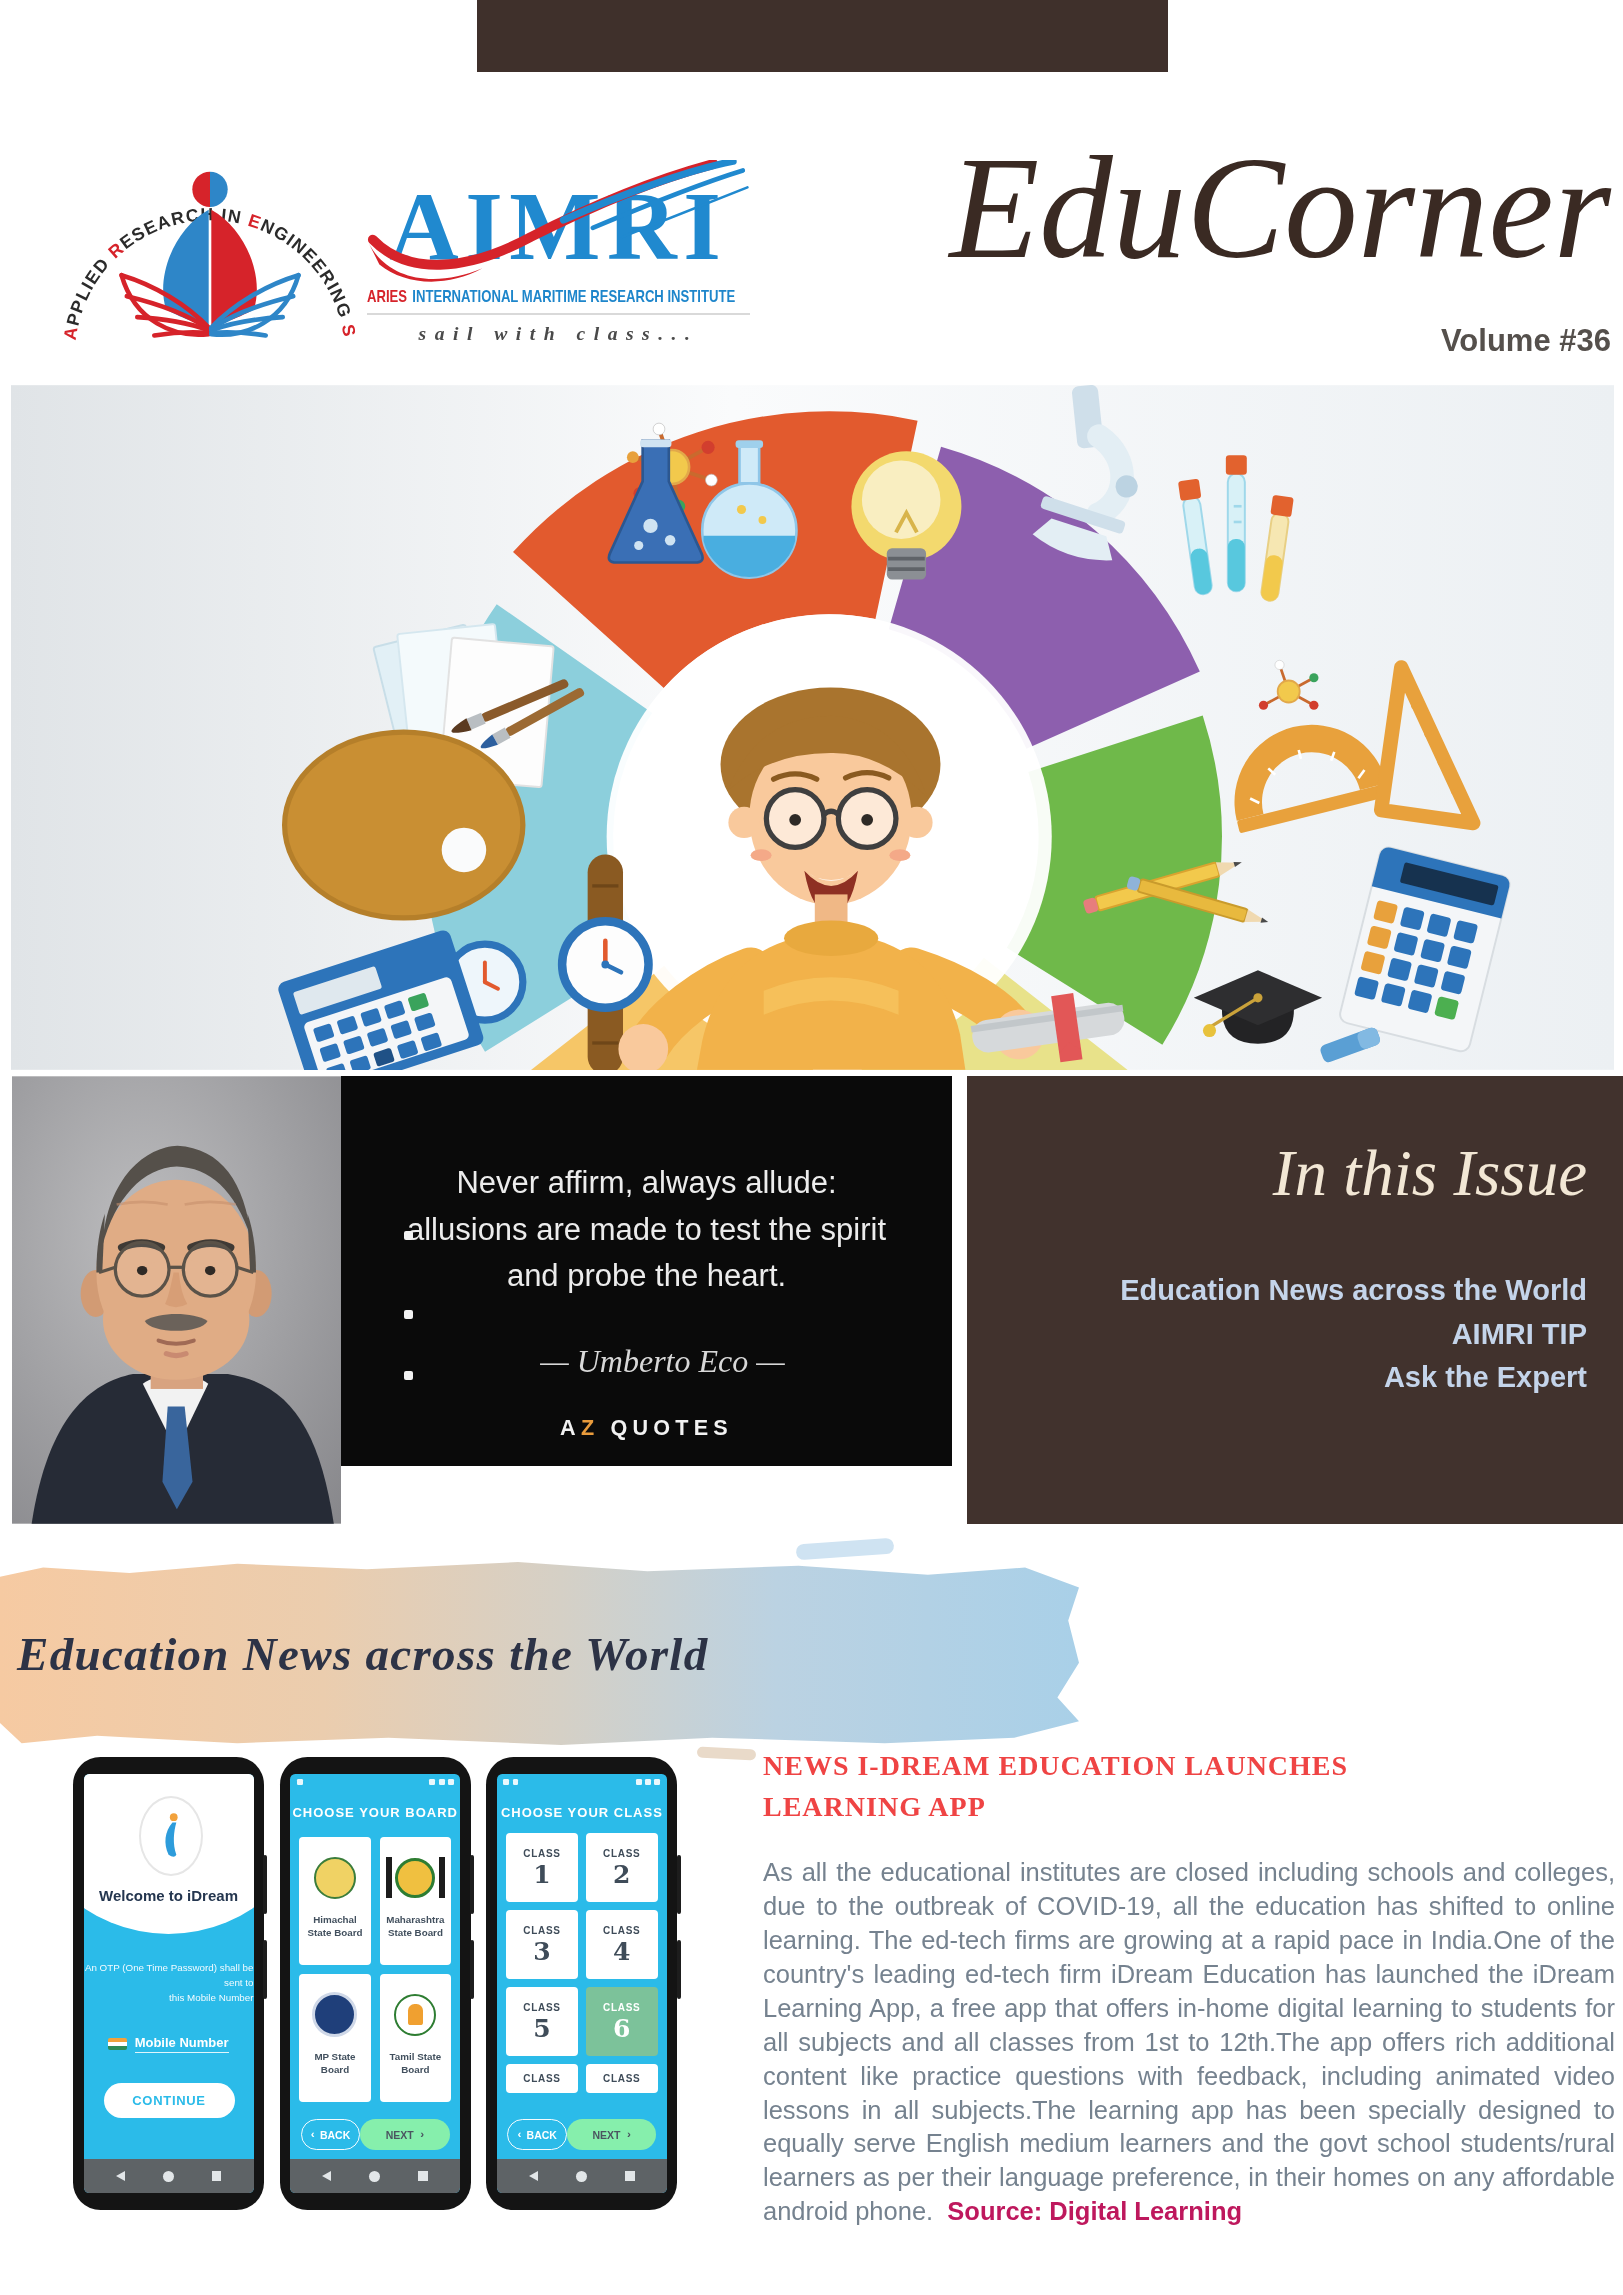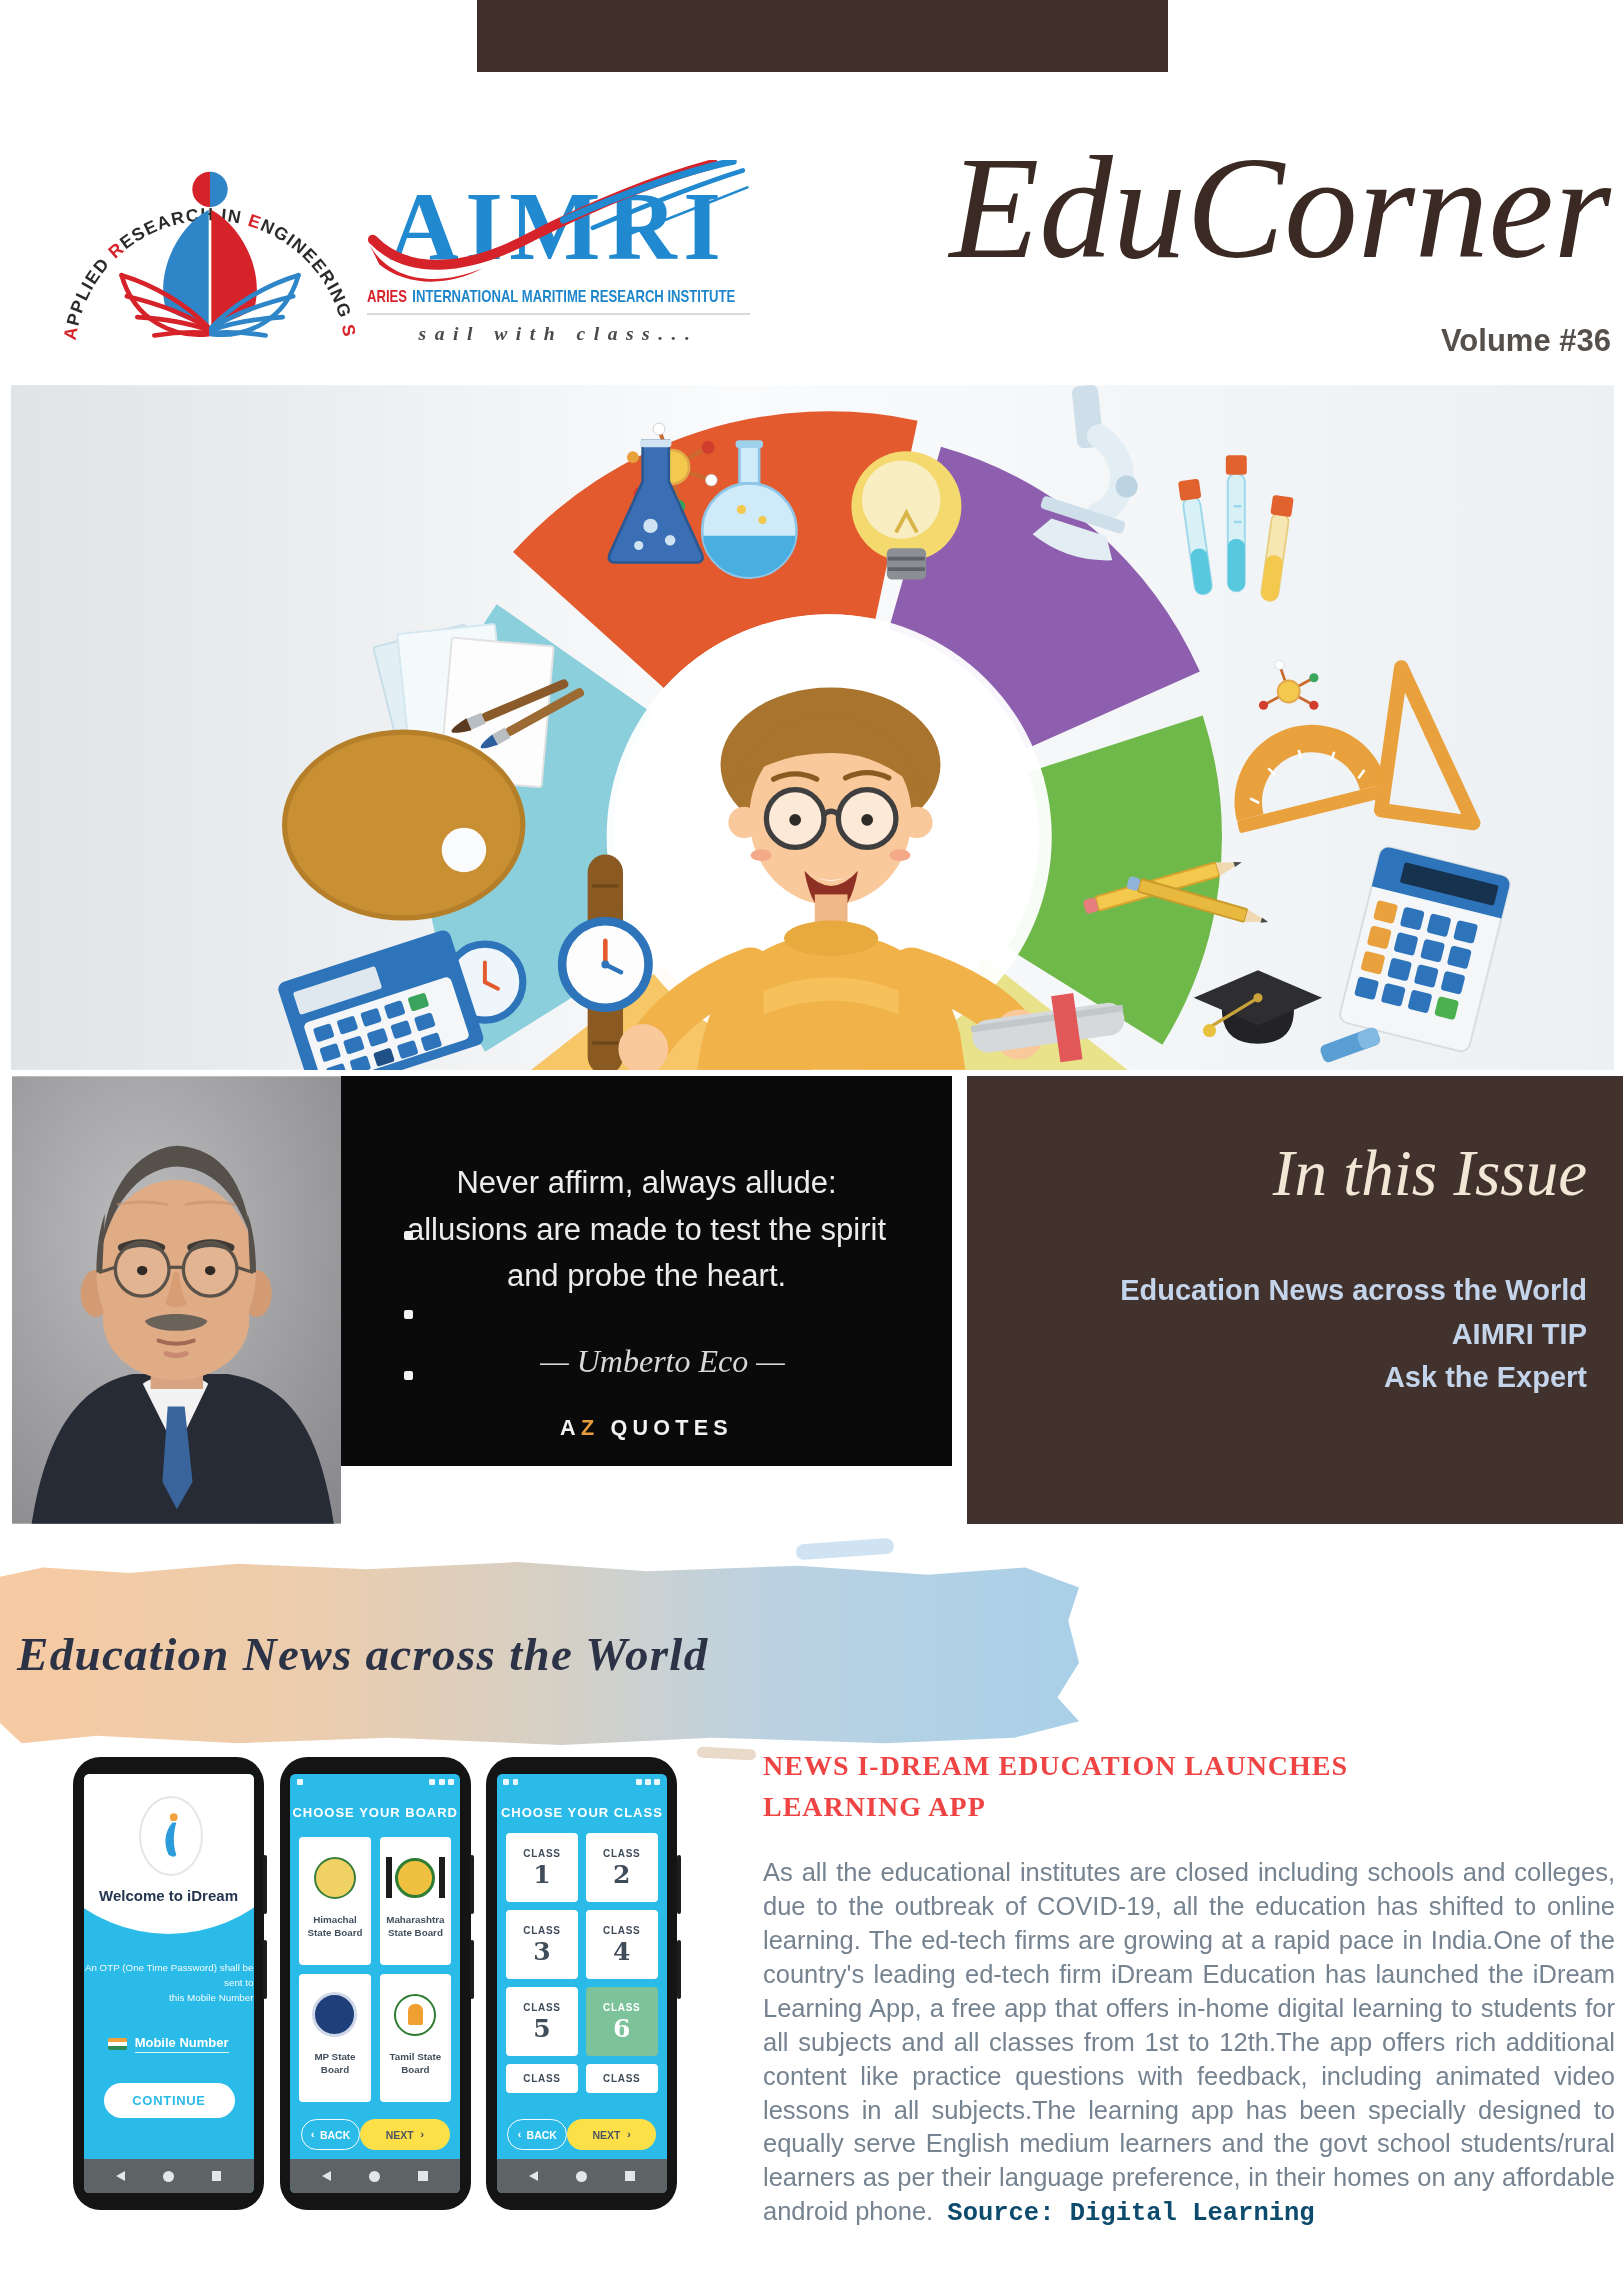--- a/index.html
+++ b/index.html
@@ -53,21 +53,21 @@
                 font-size:47px;letter-spacing:1.3px;color:#2D3346;}
   .dab{position:absolute;border-radius:9.2px;}
   .dab1{left:796px;top:1541px;width:98px;height:15.7px;background:#cfe3f2;transform:rotate(-4deg);}
   .dab2{left:697px;top:1748px;width:59px;height:10.5px;background:#e9dac9;transform:rotate(3deg);}
 
   
   .article{position:absolute;left:763px;top:1746px;width:852px;}
   .headline{font-family:"Liberation Serif",serif;font-weight:bold;font-size:28px;line-height:1.45;
             letter-spacing:1px;color:#ef4444;}
   .body-par{margin-top:29px;font-size:25.5px;line-height:1.33;text-align:justify;color:#75828F;}
-  .source{font-weight:bold;color:#0c4a6e;font-family:Liberation Mono, monospace;}
+  .source{font-weight:bold;color:#be185d;}
 
   
   .phones{position:absolute;left:73px;top:1757px;display:flex;gap:15.7px;}
   .phone{position:relative;width:191px;height:453px;background:#141414;border-radius:27.5px;
          box-sizing:border-box;padding:17px 10.5px;}
   .phone::after{content:"";position:absolute;right:-3.3px;top:98px;width:3.9px;height:59px;
                 background:#1d1d1d;border-radius:2px;box-shadow:0 85px 0 #1d1d1d;}
   .screen{position:relative;width:100%;height:100%;background:#2BBBE9;border-radius:5.2px;overflow:hidden;}
   .statusbar{position:absolute;top:0;left:0;right:0;height:15.7px;display:flex;justify-content:space-between;
              align-items:center;padding:0 6.5px;}
@@ -100,21 +100,21 @@
           border-radius:18.3px;display:flex;align-items:center;justify-content:center;font-size:13px;
           font-weight:bold;letter-spacing:0.7px;color:#2BBBE9;}
 
   
   .screen-title{position:absolute;top:31px;width:100%;text-align:center;font-size:13px;font-weight:bold;
                 letter-spacing:1px;color:#ffffff;}
   .btn-row{position:absolute;bottom:43px;left:0;right:0;display:flex;justify-content:space-between;
            align-items:center;padding:0 10.5px;}
   .btn-back{width:71px;height:29px;border:1.3px solid rgba(255,255,255,.95);border-radius:15.7px;display:flex;
             align-items:center;justify-content:center;gap:5.2px;color:#fff;font-size:10.5px;font-weight:bold;}
-  .btn-next{width:110px;height:31px;background:#fde047;border-radius:17px;display:flex;align-items:center;
+  .btn-next{width:110px;height:31px;background:#86efac;border-radius:17px;display:flex;align-items:center;
             justify-content:center;gap:6.5px;color:#4B5560;font-size:10.5px;font-weight:bold;}
   .chev{font-size:11.8px;line-height:1;}
 
   
   .board-grid{position:absolute;top:63px;left:9.2px;right:9.2px;display:grid;
               grid-template-columns:1fr 1fr;gap:9.2px;}
   .board-card{background:#fff;border-radius:3.9px;height:128px;display:flex;flex-direction:column;
               align-items:center;justify-content:flex-start;padding-top:10.5px;box-sizing:border-box;}
   .emblem{height:60px;display:flex;align-items:center;justify-content:center;}
   .board-name{margin-top:6.5px;font-size:9.8px;font-weight:bold;color:#42505E;text-align:center;

